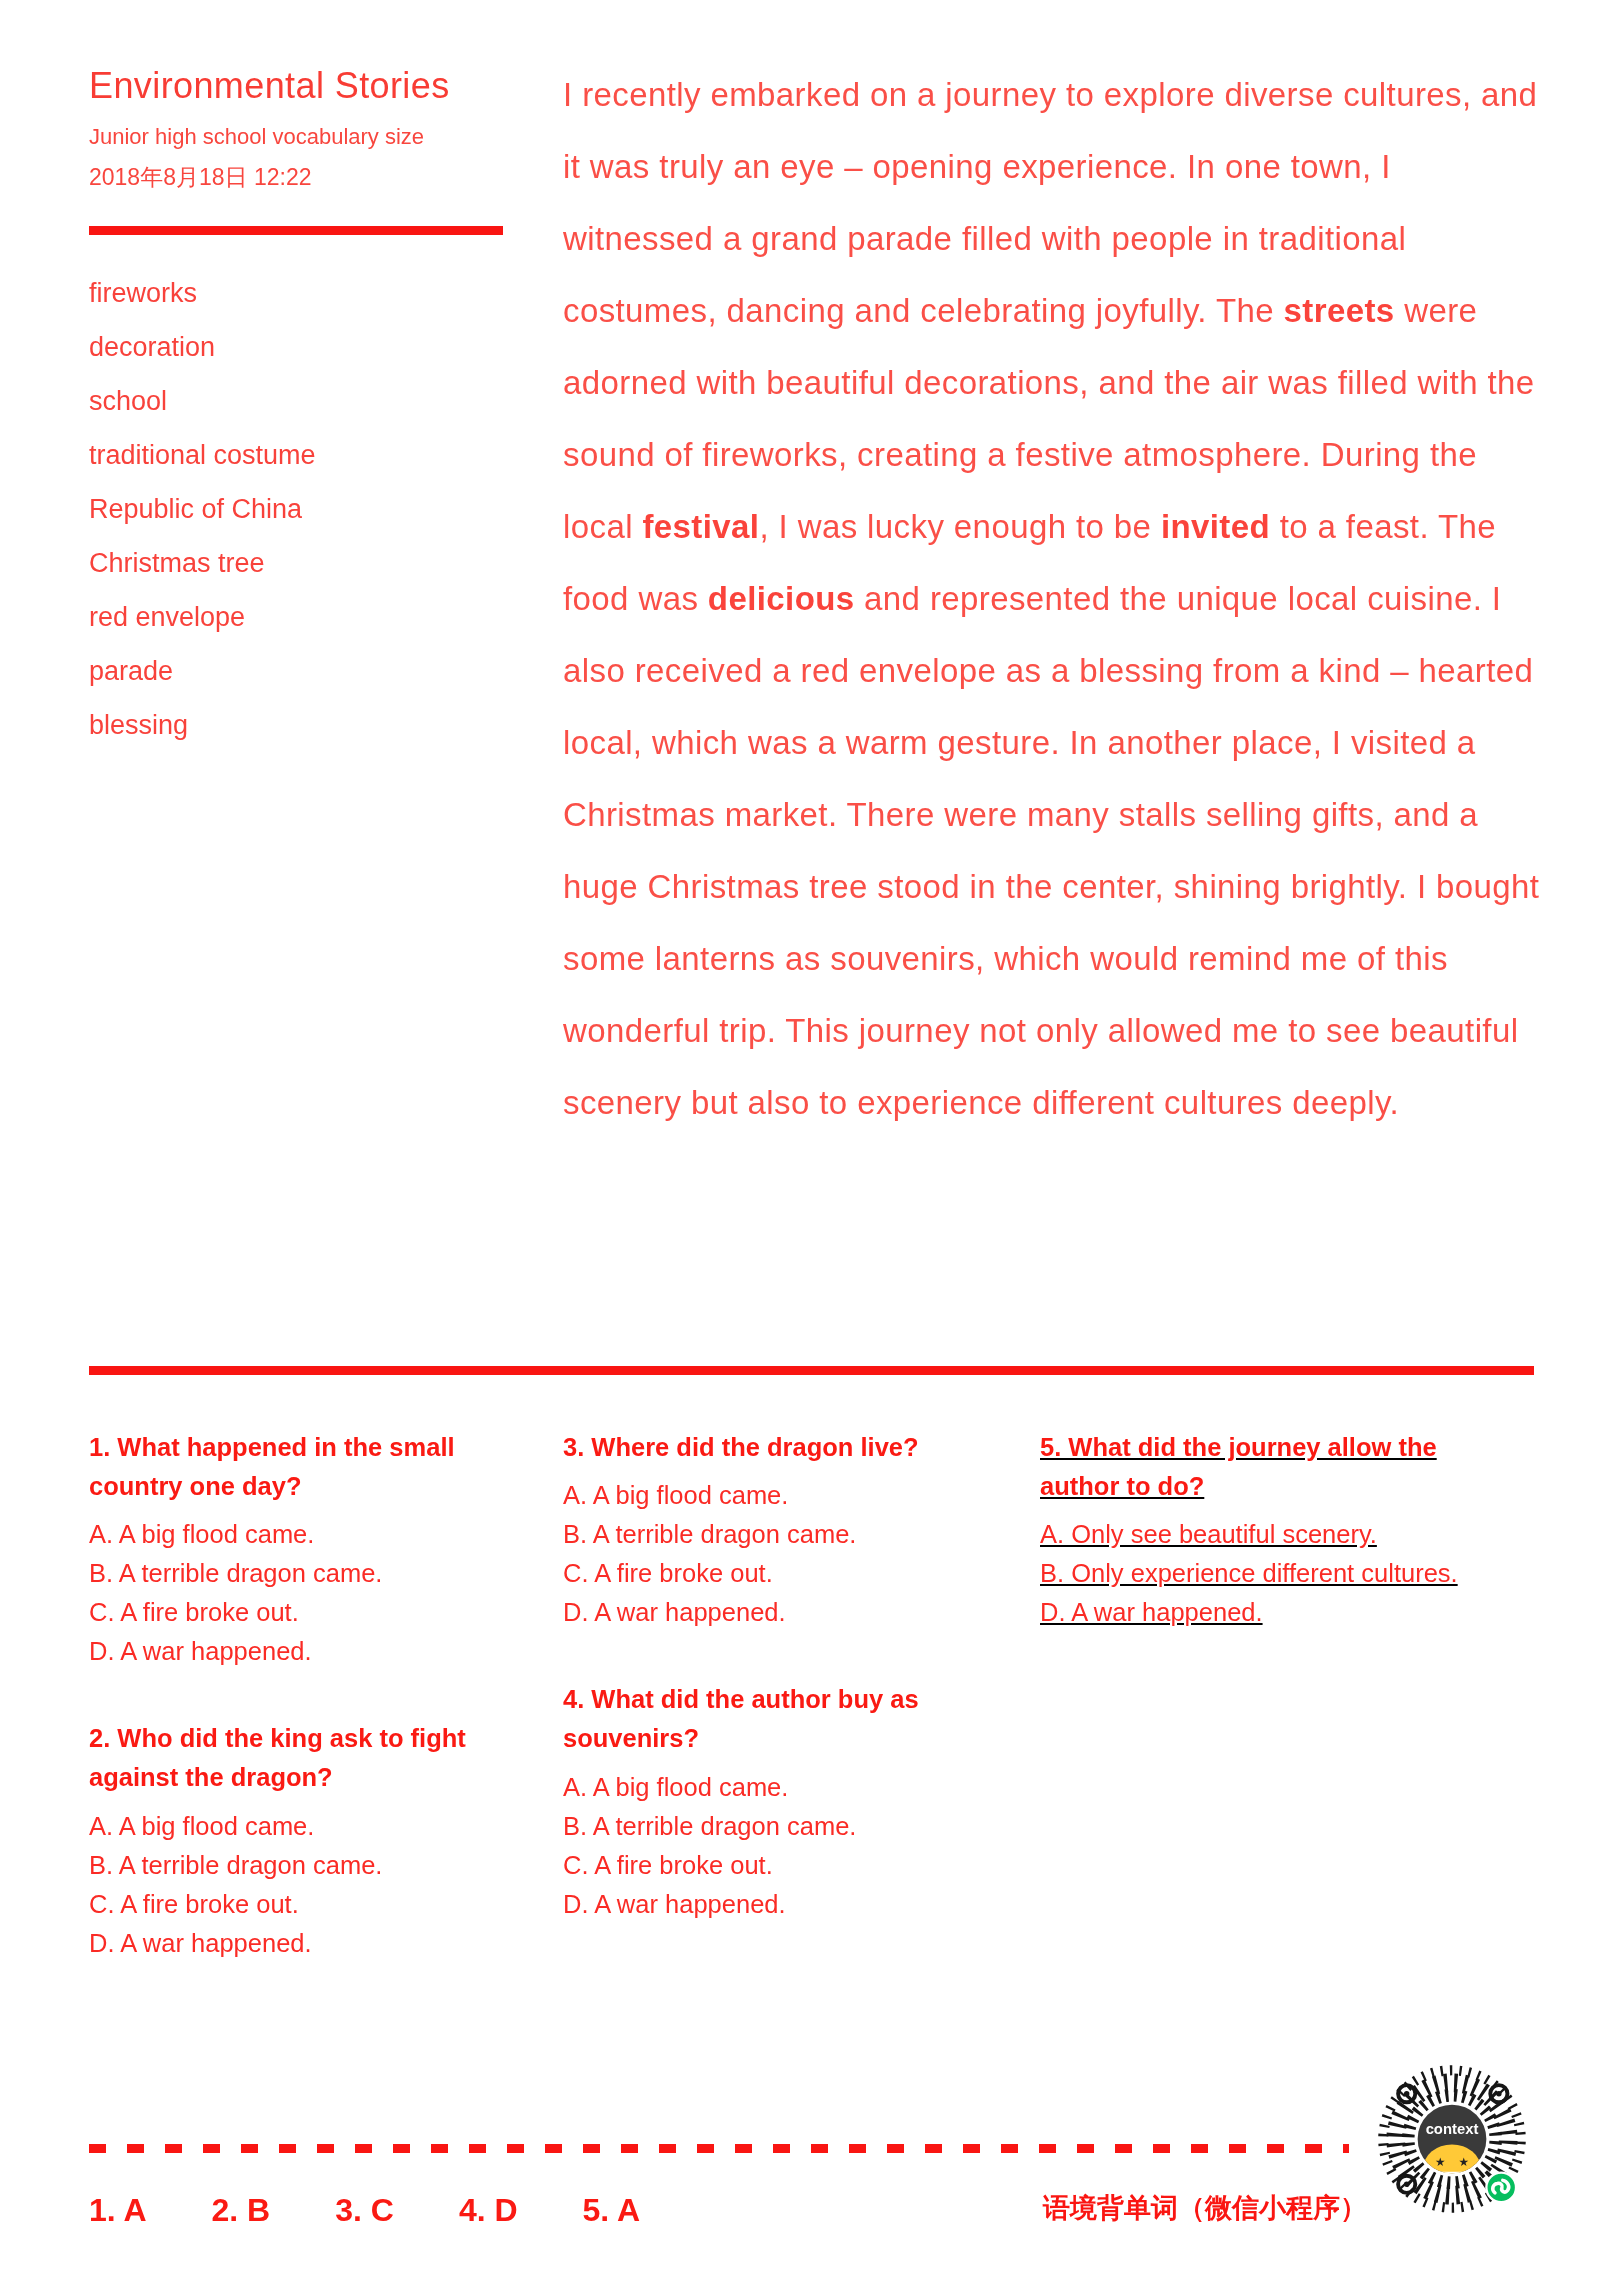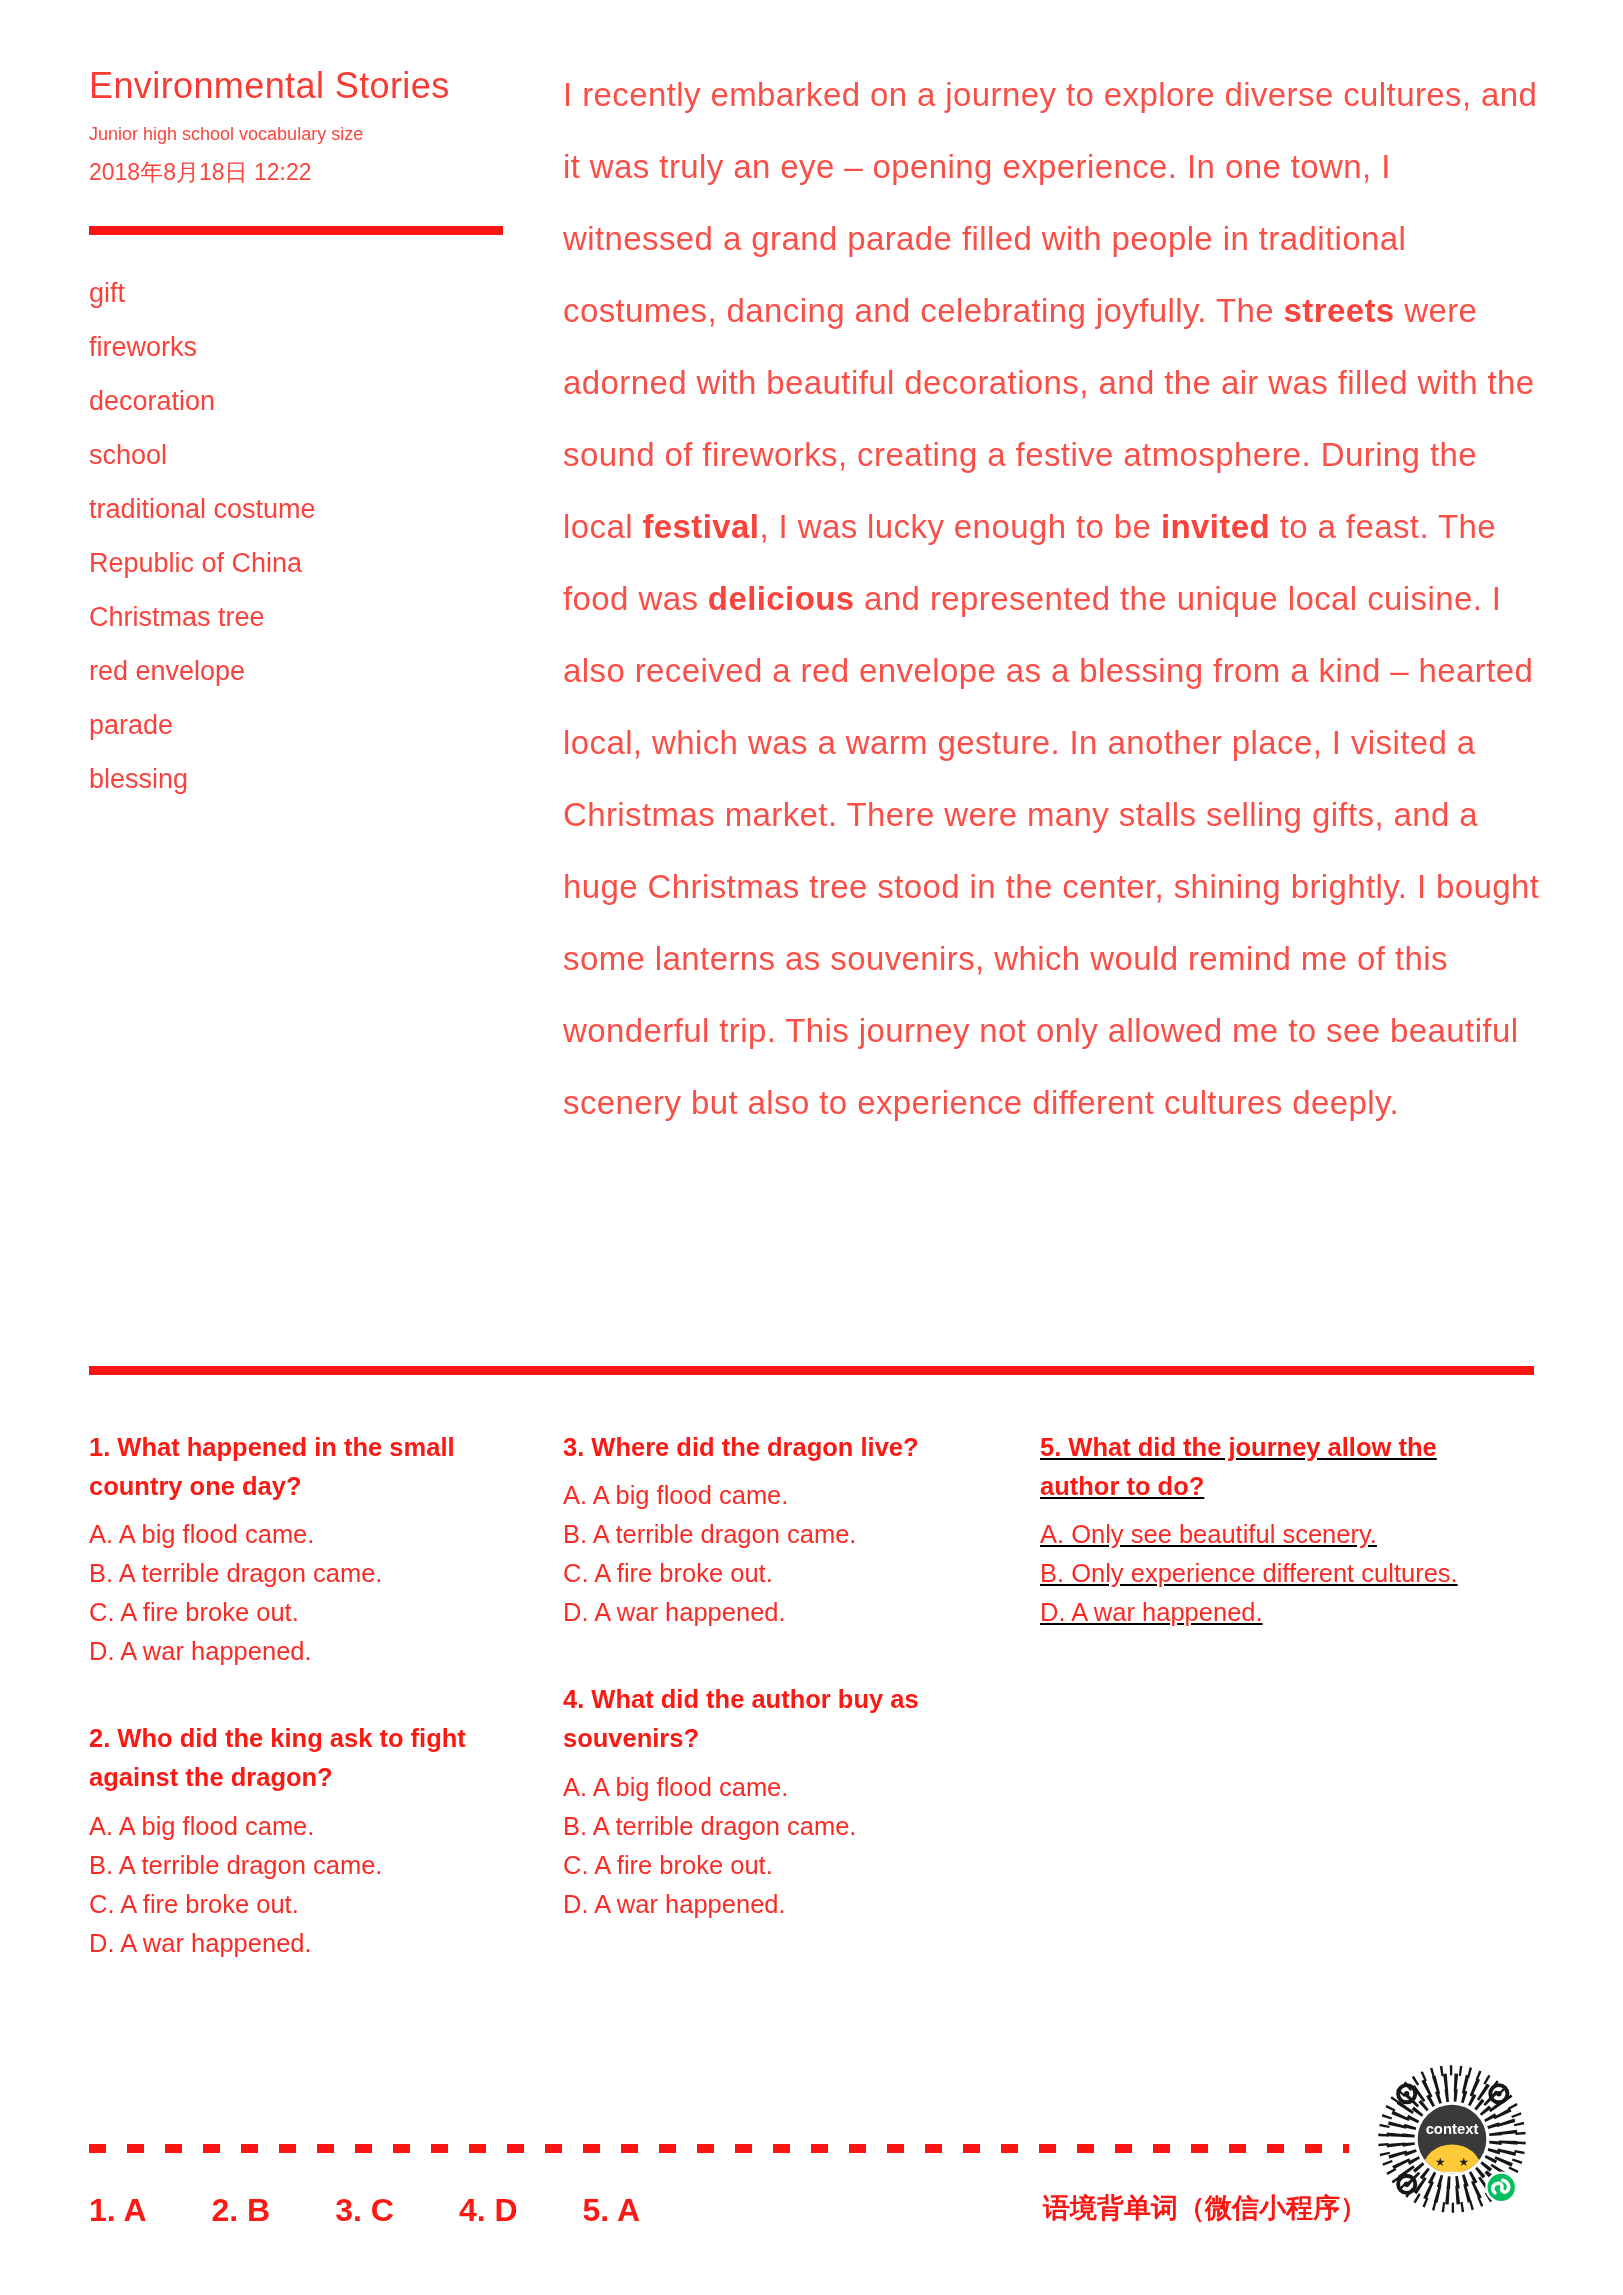--- a/index.html
+++ b/index.html
@@ -5,21 +5,21 @@
   html,body{margin:0;padding:0;}
   body{
     width:1623px;height:2295px;position:relative;background:#ffffff;
     font-family:"Liberation Sans","DejaVu Sans",sans-serif;
     overflow:hidden;
   }
   .abs{position:absolute;}
   
   .header{left:89px;top:65px;width:464px;}
   .title{font-size:36px;color:#f83c34;letter-spacing:0.4px;}
-  .subtitle{font-size:18px;color:#f8463e;margin-top:17px;}
+  .subtitle{font-size:22px;color:#f8463e;margin-top:17px;}
   .datetime{font-size:23px;color:#f8463e;margin-top:12.4px;}
   .divider{background:#f91512;}
   .divider-header{left:89px;top:226px;width:414px;height:8.5px;}
   
   .vocab{left:89px;top:266px;width:433px;}
   .vocab-item{font-size:27px;line-height:54px;color:#f8423b;white-space:nowrap;}
   
   .passage{
     left:563px;top:59px;width:980px;
     font-size:33px;line-height:72px;color:#fa4f47;letter-spacing:0.4px;
@@ -50,21 +50,20 @@
 
 <div class="abs header">
   <div class="title">Environmental Stories</div>
   <div class="subtitle">Junior high school vocabulary size</div>
   <div class="datetime">2018年8月18日 12:22</div>
 </div>
 
 <div class="abs divider divider-header"></div>
 
 <div class="abs vocab">
-    <div class="vocab-item">gift</div>
     <div class="vocab-item">fireworks</div>
     <div class="vocab-item">decoration</div>
     <div class="vocab-item">school</div>
     <div class="vocab-item">traditional costume</div>
     <div class="vocab-item">Republic of China</div>
     <div class="vocab-item">Christmas tree</div>
     <div class="vocab-item">red envelope</div>
     <div class="vocab-item">parade</div>
     <div class="vocab-item">blessing</div>
   </div>

